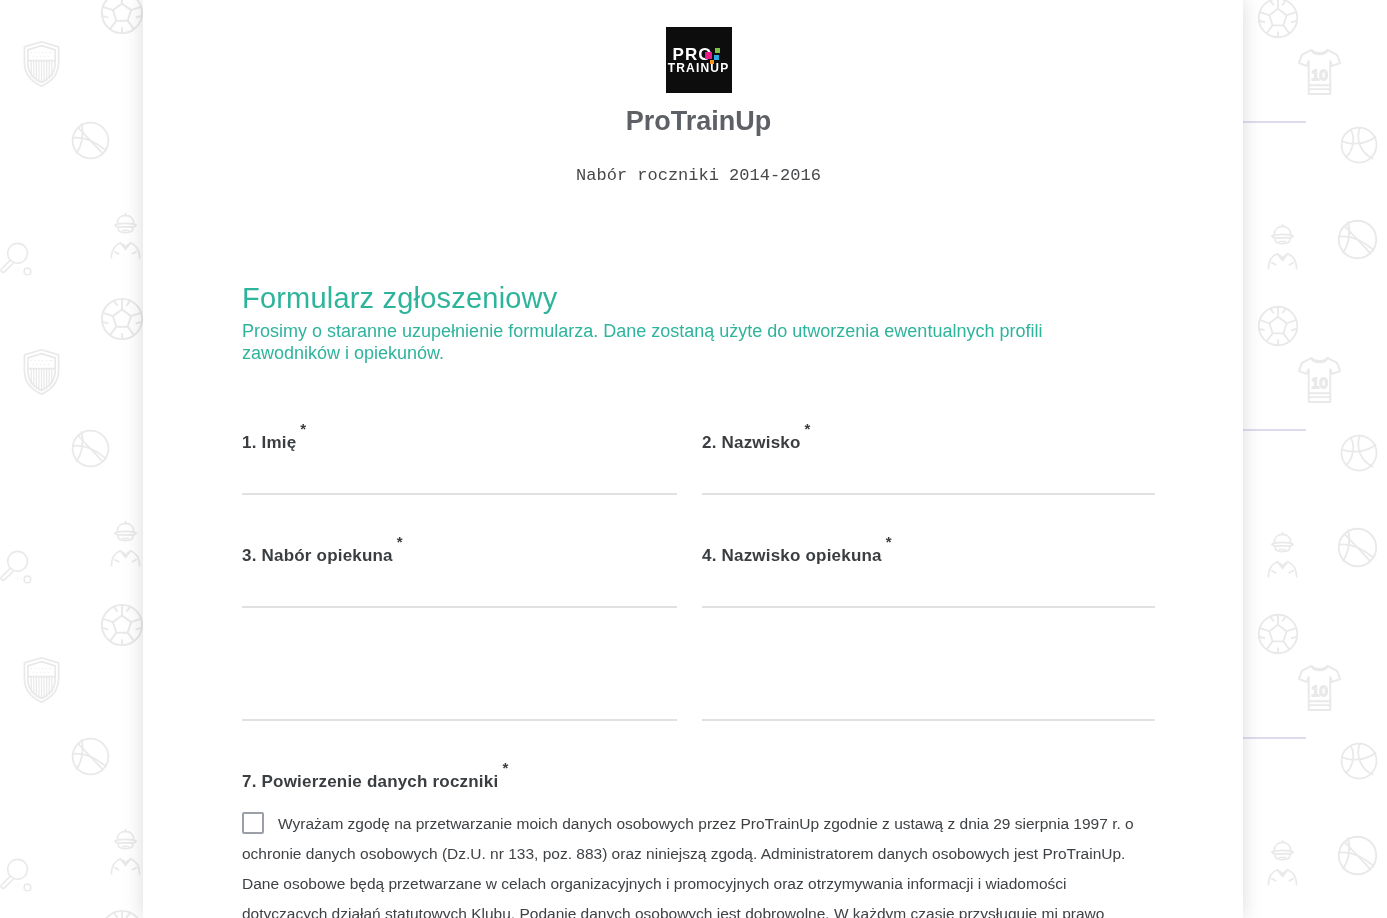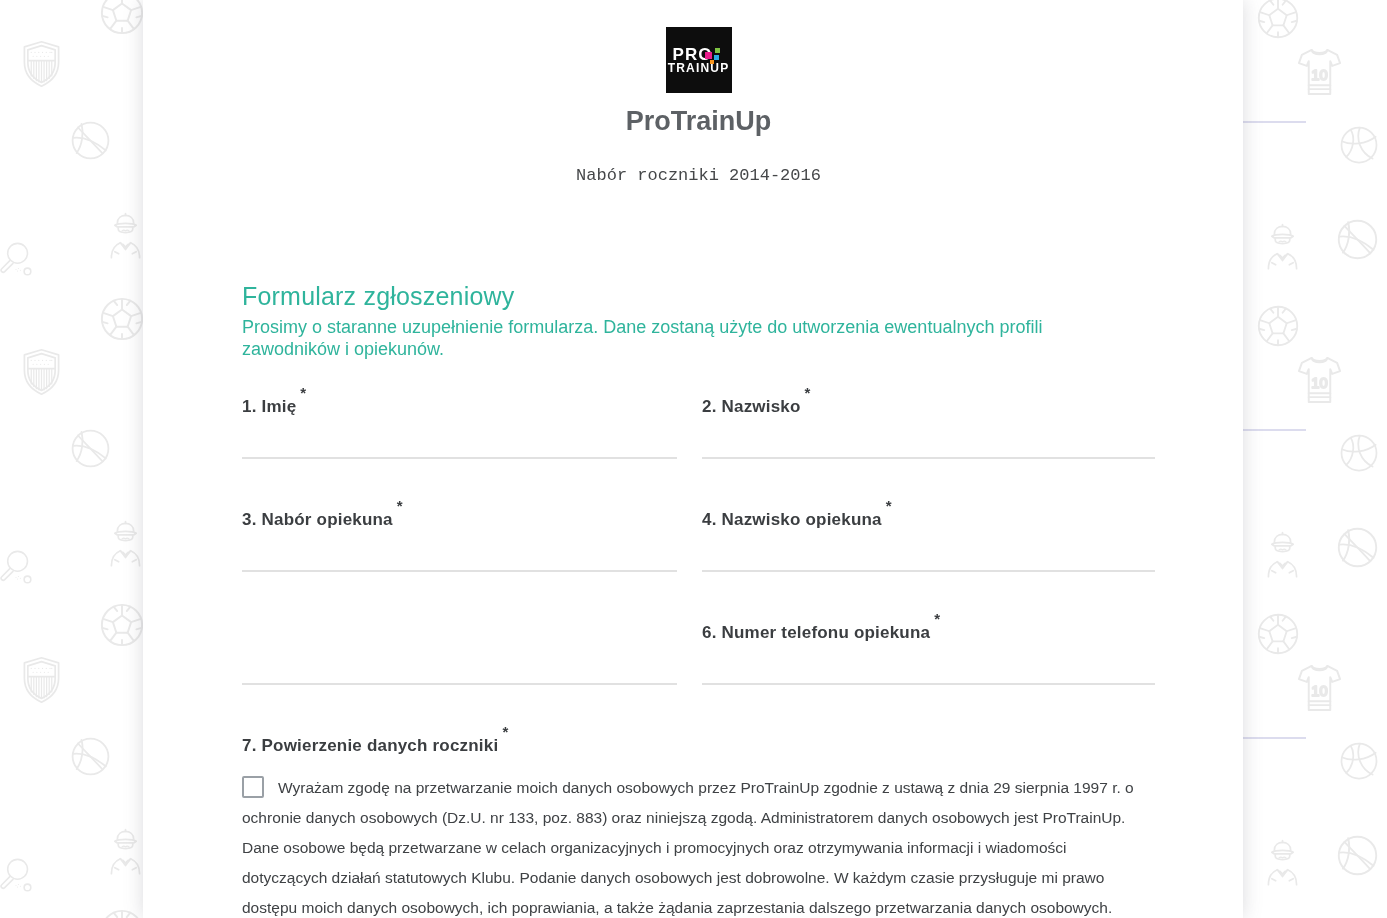--- a/index.html
+++ b/index.html
@@ -36,26 +36,26 @@
   .logo-pixels i { position: absolute; display: block; }
   .px-green  { background: #7dc242; width: 5px; height: 5px; top: 0;  right: 0; }
   .px-magenta{ background: #e91e8c; width: 7px; height: 7px; top: 4px; left: 0; }
   .px-blue   { background: #29abe2; width: 5px; height: 5px; top: 7px; right: 1px; }
   .px-orange { background: #f7941d; width: 4px; height: 4px; top: 12px; left: 5px; }
 
   .page-title { margin-top: 13px; text-align: center; font-size: 27px; color: #5d6165; font-weight: 700; }
   .page-subtitle { margin-top: 29px; text-align: center; font-size: 17px; color: #454749; font-family: Liberation Mono, monospace; }
 
   
-  .form-heading { margin-top: 97px; font-size: 25px; font-weight: 300; color: #2fb49c; letter-spacing: 0.2px; }
+  .form-heading { margin-top: 97px; font-size: 29px; font-weight: 300; color: #2fb49c; letter-spacing: 0.2px; }
   .form-desc { margin-top: 5px; font-size: 18px; line-height: 22px; color: #2fb49c; max-width: 870px; }
 
   
   .fields-grid {
-    margin-top: 31px;
+    margin-top: 63px;
     display: grid; grid-template-columns: 435px 453px; column-gap: 25px;
   }
   .field { position: relative; height: 113px; }
   .field-label { font-size: 17px; font-weight: 700; color: #3b3e41; letter-spacing: 0.2px; }
   .req { font-weight: 700; font-size: 15px; position: relative; top: -7px; margin-left: 4px; }
   .underline-input {
     position: absolute; top: 44px; left: 0; width: 100%; height: 24px;
     border: none; border-bottom: 2px solid #e1e1e1; background: transparent;
     font-size: 16px; color: #3b3e41; outline: none;
   }
@@ -289,21 +289,20 @@
       <div class="field">
         <div class="field-label"><span>4.</span> <span>Nazwisko opiekuna</span><sup class="req">*</sup></div>
         <input class="underline-input" type="text" value="" style="">
       </div>
 
       <div class="field">
         <input class="underline-input" type="text" value="" style="">
       </div>
 
       <div class="field">
-        <div class="field-label"><span>6.</span> <span>Numer telefonu opiekuna</span><sup class="req">*</sup></div>
         <input class="underline-input" type="text" value="" style="">
       </div>
 
     </div>
 
     <div class="consent">
       <div class="consent-label"><span>7.</span> <span>Powierzenie danych roczniki</span><sup class="req">*</sup></div>
       <div class="consent-body">
         <span class="checkbox" role="checkbox" aria-checked="false"></span>
         <span class="consent-text">Wyrażam zgodę na przetwarzanie moich danych osobowych przez ProTrainUp zgodnie z ustawą z dnia 29 sierpnia 1997 r. o ochronie danych osobowych (Dz.U. nr 133, poz. 883) oraz niniejszą zgodą. Administratorem danych osobowych jest ProTrainUp. Dane osobowe będą przetwarzane w celach organizacyjnych i promocyjnych oraz otrzymywania informacji i wiadomości dotyczących działań statutowych Klubu. Podanie danych osobowych jest dobrowolne. W każdym czasie przysługuje mi prawo dostępu moich danych osobowych, ich poprawiania, a także żądania zaprzestania dalszego przetwarzania danych osobowych.</span>

